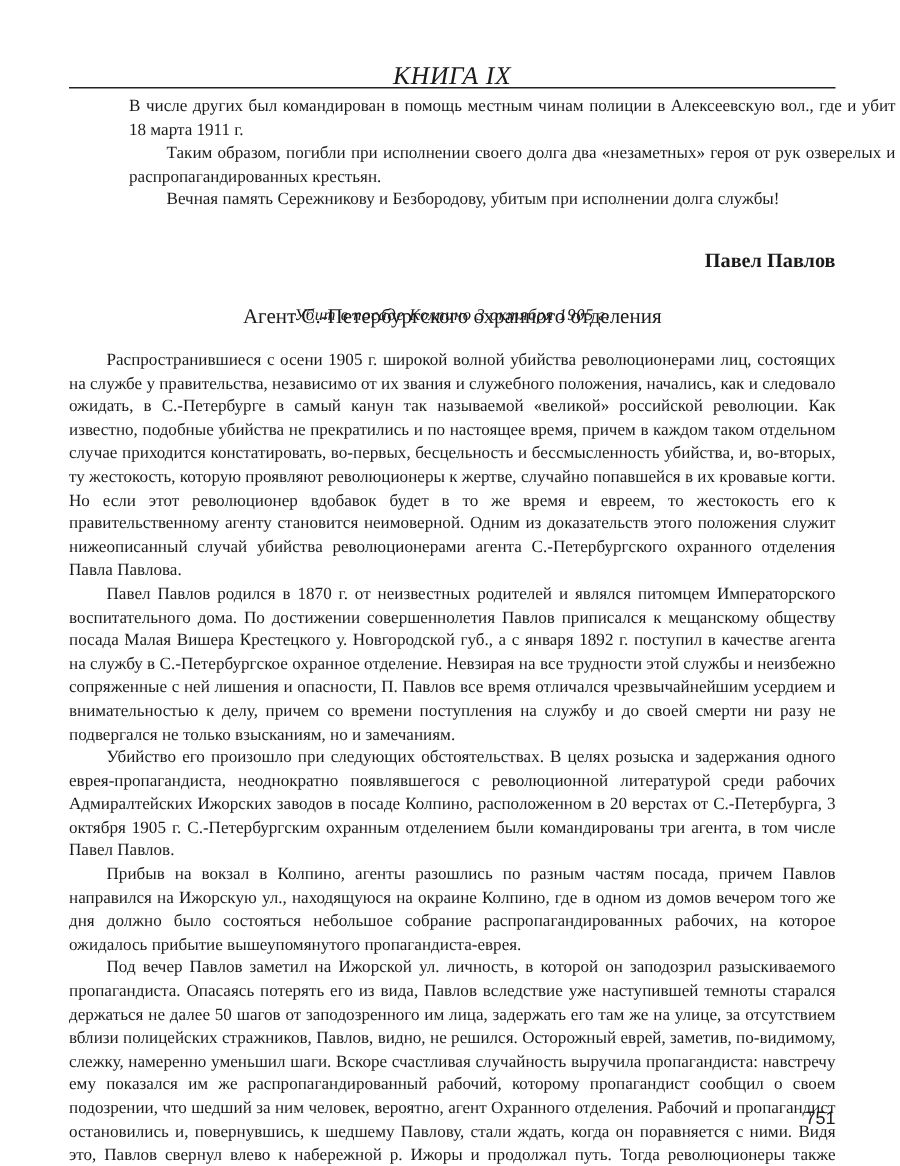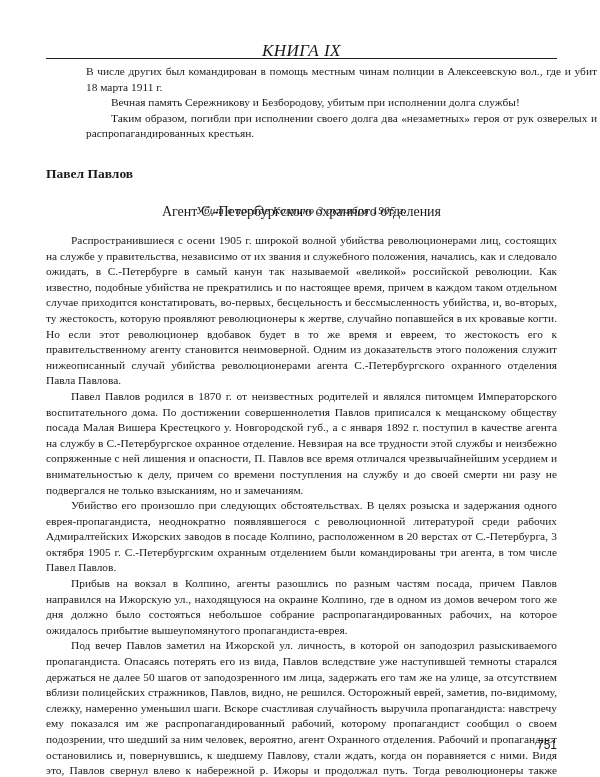--- a/index.html
+++ b/index.html
@@ -4,37 +4,37 @@
   <style>
     html, body { margin: 0; padding: 0; background: #ffffff; }
     body { width: 600px; height: 777px; position: relative; overflow: hidden; color: #1a1a1a; }
     .page { position: absolute; left: 46px; top: 0; width: 511px; font-family: "Liberation Serif", serif; }
     .running-head { position: absolute; top: 41px; left: 0; width: 511px; text-align: center; font-style: italic; font-size: 17px; letter-spacing: 0.5px; }
     .head-rule { position: absolute; top: 58px; left: 0; width: 511px; height: 0; border-top: 1.2px solid #222; }
     .body-text { position: absolute; left: 0; width: 511px; font-size: 11.4px; line-height: 15.6px; text-align: justify; }
     .body-text p { margin: 0; }
     .indent { text-indent: 25px; }
     .block-top { top: 64px; margin-left: 40px; }
-    .title { position: absolute; top: 166px; left: 0; width: 511px; text-align: left; font-weight: bold; font-size: 13.5px; }
+    .title { position: absolute; top: 166px; left: 0; width: 511px; text-align: right; font-weight: bold; font-size: 13.5px; }
     .subtitle { position: absolute; top: 168px; left: 0; width: 511px; text-align: center; font-size: 14px; margin-top: 36px; }
     .subtitle2 { position: absolute; top: 204px; left: 0; width: 511px; text-align: center; font-size: 11px; font-style: italic; letter-spacing: 0.4px; }
     .block-main { top: 233px; }
     .page-number { position: absolute; top: 738px; right: 0; font-family: Liberation Sans, sans-serif; font-size: 12px; }
   </style>
 </head>
 <body>
 
 <div class="page">
   <div class="running-head">КНИГА IX</div>
   <div class="head-rule"></div>
 
   <div class="body-text block-top">
     <p>В числе других был командирован в помощь местным чинам полиции в Алексеевскую вол., где и убит 18 марта 1911 г.</p>
+    <p class="indent">Таким образом, погибли при исполнении своего долга два «незаметных» героя от рук озверелых и распропагандированных крестьян.</p>
     <p class="indent">Вечная память Сережникову и Безбородову, убитым при исполнении долга службы!</p>
-    <p class="indent">Таким образом, погибли при исполнении своего долга два «незаметных» героя от рук озверелых и распропагандированных крестьян.</p>
   </div>
 
   <div class="title">Павел Павлов</div>
   <div class="subtitle">Агент С.-Петербургского охранного отделения</div>
   <div class="subtitle2">Убит в посаде Колпино 3 октября 1905 г.</div>
 
   <div class="body-text block-main">
     <p class="indent">Распространившиеся с осени 1905 г. широкой волной убийства революционерами лиц, состоящих на службе у правительства, независимо от их звания и служебного положения, начались, как и следовало ожидать, в С.-Петербурге в самый канун так называемой «великой» российской революции. Как известно, подобные убийства не прекратились и по настоящее время, причем в каждом таком отдельном случае приходится констатировать, во-первых, бесцельность и бессмысленность убийства, и, во-вторых, ту жестокость, которую проявляют революционеры к жертве, случайно попавшейся в их кровавые когти. Но если этот революционер вдобавок будет в то же время и евреем, то жестокость его к правительственному агенту становится неимоверной. Одним из доказательств этого положения служит нижеописанный случай убийства революционерами агента С.-Петербургского охранного отделения Павла Павлова.</p>
     <p class="indent">Павел Павлов родился в 1870 г. от неизвестных родителей и являлся питомцем Императорского воспитательного дома. По достижении совершеннолетия Павлов приписался к мещанскому обществу посада Малая Вишера Крестецкого у. Новгородской губ., а с января 1892 г. поступил в качестве агента на службу в С.-Петербургское охранное отделение. Невзирая на все трудности этой службы и неизбежно сопряженные с ней лишения и опасности, П. Павлов все время отличался чрезвычайнейшим усердием и внимательностью к делу, причем со времени поступления на службу и до своей смерти ни разу не подвергался не только взысканиям, но и замечаниям.</p>
     <p class="indent">Убийство его произошло при следующих обстоятельствах. В целях розыска и задержания одного еврея-пропагандиста, неоднократно появлявшегося с революционной литературой среди рабочих Адмиралтейских Ижорских заводов в посаде Колпино, расположенном в 20 верстах от С.-Петербурга, 3 октября 1905 г. С.-Петербургским охранным отделением были командированы три агента, в том числе Павел Павлов.</p>

